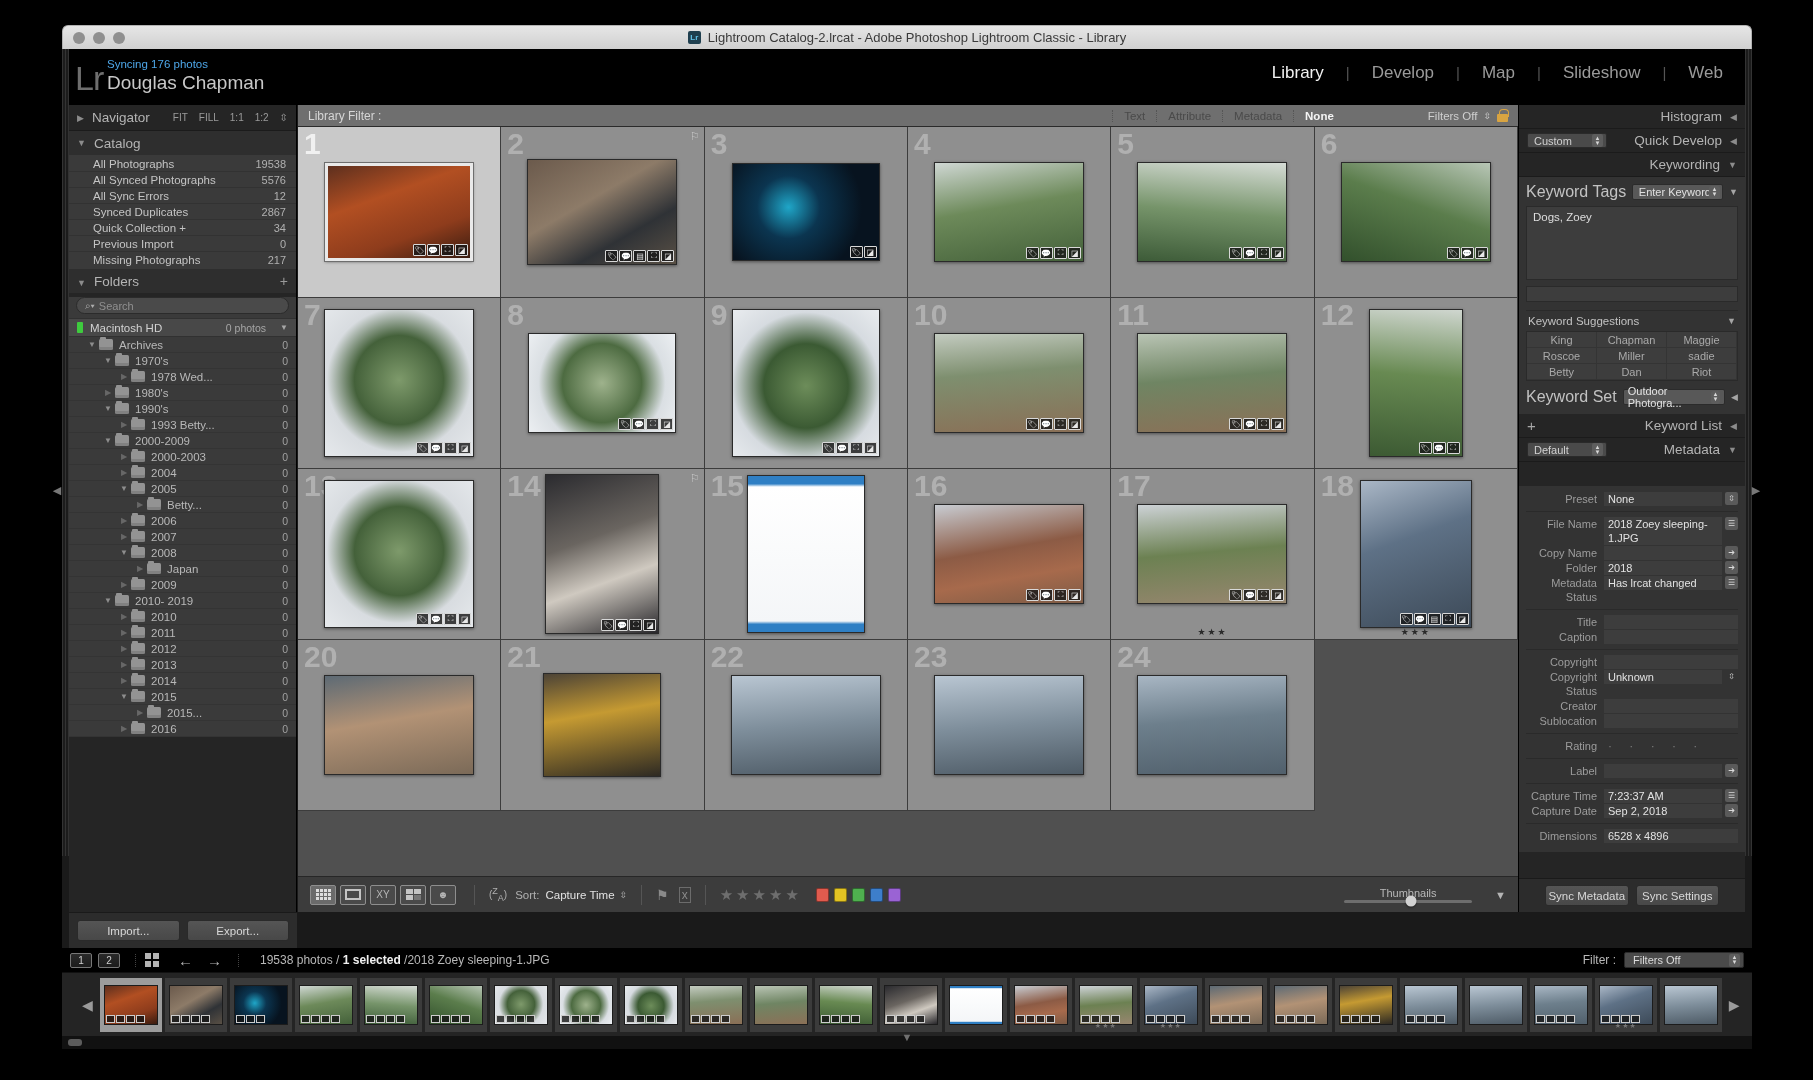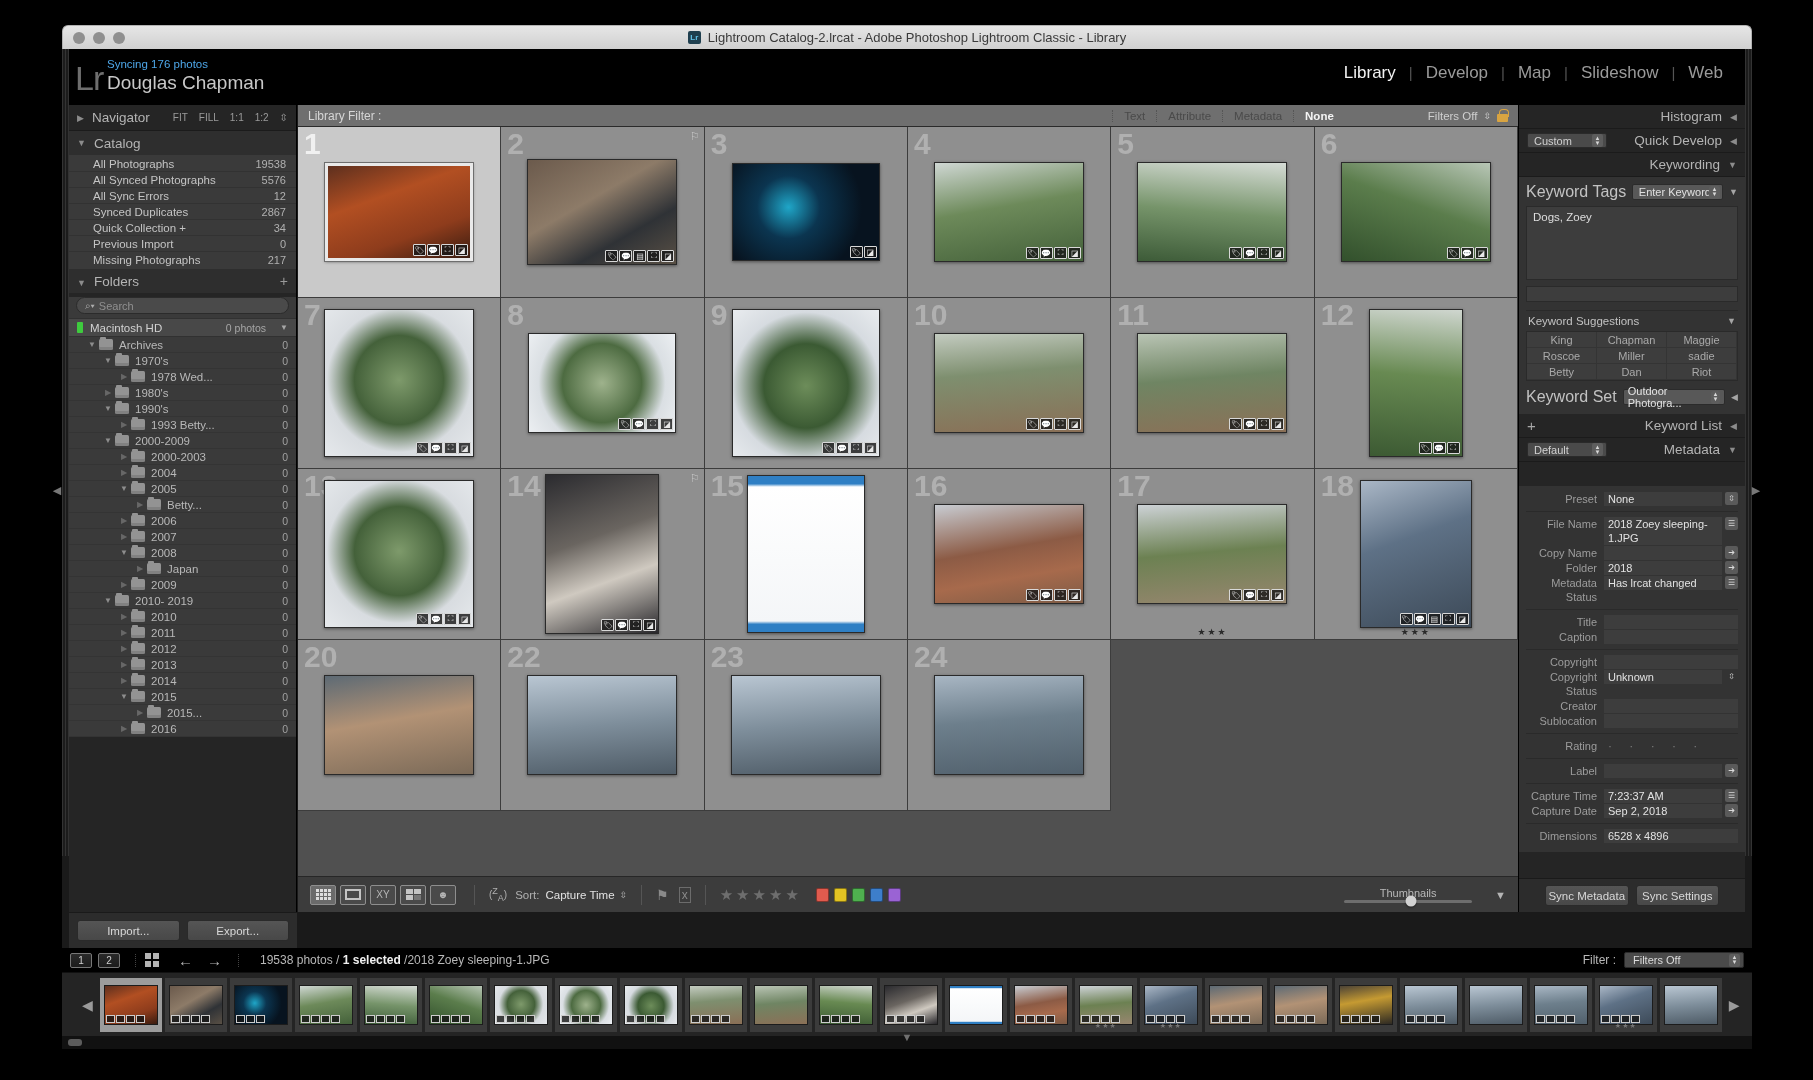--- a/index.html
+++ b/index.html
@@ -46,21 +46,21 @@
   .lr-logo {
     position: absolute; left: 13px; top: 10px;
     font-size: 34px; color: #6e6e6e; font-weight: 300; letter-spacing: -1px;
     font-family: "Liberation Sans", sans-serif;
   }
   .identity { position: absolute; left: 45px; top: 8px; }
   .identity .sync { font-size: 11.5px; color: #4da6e8; line-height: 14px; }
   .identity .user { font-size: 19px; color: #c8c8c8; line-height: 23px; font-weight: 300; }
   .modules {
     position: absolute; right: 16px; top: 14px;
-    display: flex; align-items: baseline; gap: 0px;
+    display: flex; align-items: baseline; gap: 9px;
     font-size: 17px; font-weight: 300;
   }
   .modules .m { color: #9a9a9a; padding: 0 13px; cursor: pointer; }
   .modules .m.active { color: #f2f2f2; }
   .modules .sep { color: #555; font-size: 15px; }
 
   
   .left-panel {
     position: absolute; left: 7px; top: 56px;
     width: 228px; height: 807px;
@@ -901,20 +901,26 @@
                   <span class="badge">⛶</span>
                   <span class="badge">◪</span>
                 </div>
               </div>
               <div class="stars-cell">★★★</div>
             </div>
             <div class="cell">
               <div class="idx">20</div>
               <div class="thumb" style="width: 150px; height: 100px;">
                 <div class="ph ph-people"></div>
+              </div>
+            </div>
+            <div class="cell">
+              <div class="idx">21</div>
+              <div class="thumb" style="width: 118px; height: 104px;">
+                <div class="ph ph-sign"></div>
               </div>
             </div>
             <div class="cell">
               <div class="idx">22</div>
               <div class="thumb" style="width: 150px; height: 100px;">
                 <div class="ph ph-city"></div>
               </div>
             </div>
             <div class="cell">
               <div class="idx">23</div>

